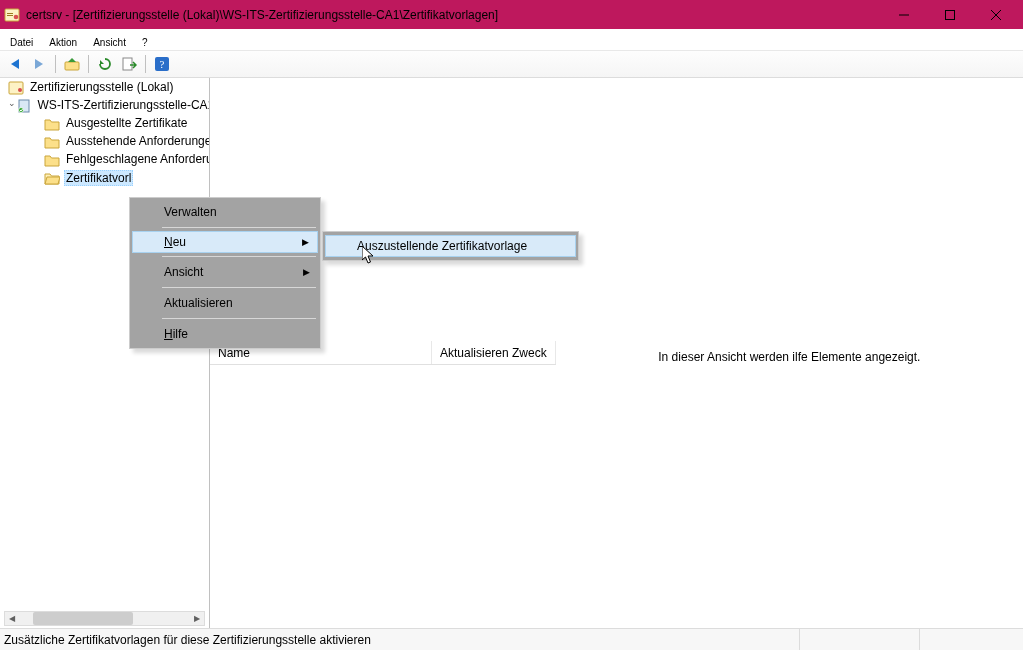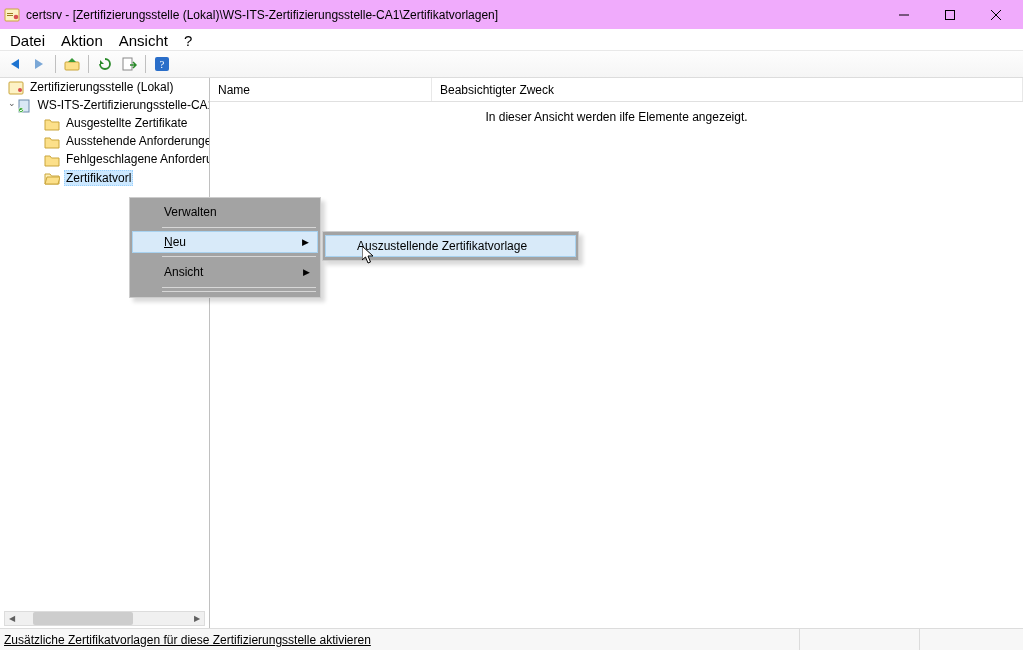--- a/index.html
+++ b/index.html
@@ -11,37 +11,37 @@
       height: 650px;
       overflow: hidden;
       position: relative;
       color: #000;
     }
     .titlebar {
       height: 30px;
       display: flex;
       align-items: center;
       padding: 0 4px;
-      background: #f0abfc;
+      background: #be185d;
       border-bottom: 1px solid #fff;
     }
     .titlebar .title-icon {
       width: 16px; height: 16px; margin-right: 6px;
     }
     .titlebar .title-text { flex: 1; font-size: 12px; }
     .win-controls { display: flex; }
     .win-btn {
       width: 46px; height: 30px;
       display: flex; align-items: center; justify-content: center;
       font-family: 'Segoe MDL2 Assets', 'Segoe UI Symbol', sans-serif;
       font-size: 10px;
     }
     .menubar {
-      height: 20px; display: flex; align-items: flex-start; padding: 0 2px;
-      font-size: 15px;
+      height: 20px; display: flex; align-items: flex-end; padding: 0 2px;
+      font-size: 10px;
     }
     .menubar .menu-item { padding: 2px 8px; }
     .toolbar {
       height: 28px; display: flex; align-items: center; padding: 2px 4px;
       border-top: 1px solid #e8e8e8;
       border-bottom: 1px solid #dcdcdc;
       background: linear-gradient(#fdfdfd, #f5f5f5);
       gap: 2px;
     }
     .tb-btn {
@@ -68,36 +68,36 @@
     .tree-row .expander {
       width: 12px; text-align: center; font-size: 9px; color: #5a5a5a;
     }
     .tree-row .node-icon { width: 16px; height: 16px; margin-right: 4px; display:inline-flex; align-items:center; justify-content:center;}
     .indent-1 { padding-left: 8px; }
     .indent-3 { padding-left: 44px; }
     .tree-row.selected .label {
       background: #cce8ff; border: 1px dotted #99d1ff; padding: 0 1px;
     }
     .tree-row .label { padding: 0 2px; }
-    .right-pane { flex: 1; display: flex; flex-direction: column; }
+    .right-pane { flex: 1; display: flex; flex-direction: row; align-items: center; }
     .list-header {
       height: 24px; display: flex; align-items: stretch; border-bottom: 1px solid #e0e0e0;
       background: #fff;
     }
     .col-head {
       display:flex; align-items:center; padding: 0 8px; font-size:12px;
       border-right: 1px solid #e8e8e8;
     }
     .list-body { flex:1; padding-top: 8px; text-align: center; font-size: 12px; }
     .statusbar {
       height: 22px; border-top: 1px solid #dcdcdc;
       display: flex; align-items: center; padding: 0 4px;
       background: #f7f7f7; font-size: 12px;
     }
-    .statusbar .status-text { flex: 1; text-decoration: underline; }
+    .statusbar .status-text { flex: 1; }
     .statusbar .cell-b { width: 120px; border-left: 1px solid #dcdcdc; height:100%; }
     .statusbar .cell-c { width: 100px; border-left: 1px solid #dcdcdc; height:100%; }
     .left-scroll {
       position: absolute; bottom: 2px; left: 4px; right: 4px; height: 15px;
       background: #f0f0f0; border: 1px solid #dcdcdc;
       display:flex; align-items:center;
     }
     .left-scroll .thumb { width: 100px; height: 13px; background: #cdcdcd; margin-left: 14px; border-radius:2px;}
     .left-scroll .arr { width:14px; text-align:center; font-size:8px; color:#606060;}
     .ctx-menu {
@@ -269,21 +269,21 @@
     <div class="left-scroll">
       <span class="arr">◀</span>
       <div class="thumb"></div>
       <span class="arr" style="margin-left:auto">▶</span>
     </div>
   </div>
 
   <div class="right-pane">
     <div class="list-header">
       <div class="col-head" style="width:222px">Name</div>
-      <div class="col-head" style="flex:1">Beabsichtigter Zweck</div>
+      <div class="col-head" style="flex:1">Aktualisieren Zweck</div>
     </div>
     <div class="list-body">
       <span>In dieser Ansicht werden ilfe Elemente angezeigt.</span>
     </div>
   </div>
 </div>
 
 <div class="statusbar">
   <span class="status-text">Zusätzliche Zertifikatvorlagen für diese Zertifizierungsstelle aktivieren</span>
   <div class="cell-b"></div>
@@ -298,21 +298,27 @@
   <div class="ctx-item hovered">
     <span><span class="u">N</span>eu</span>
     <span class="arrow-r">▶</span>
   </div>
   <div class="ctx-sep"></div>
   <div class="ctx-item">
     <span>Ansicht</span>
     <span class="arrow-r">▶</span>
   </div>
   <div class="ctx-sep"></div>
+  <div class="ctx-item">
+    <span>Aktualisieren</span>
+  </div>
   <div class="ctx-sep"></div>
+  <div class="ctx-item">
+    <span><span class="u">H</span>ilfe</span>
+  </div>
 </div>
 
 <div class="ctx-menu sub-menu" style="left:322px; top:231px; width:257px;">
   <div class="ctx-item hovered" style="min-width:220px">
     <span>Auszustellende Zertifikatvorlage</span>
   </div>
 </div>
 
 <div class="cursor-pointer" style="left:362px; top:246px;">
   <svg width="16" height="20" viewBox="0 0 16 20">

